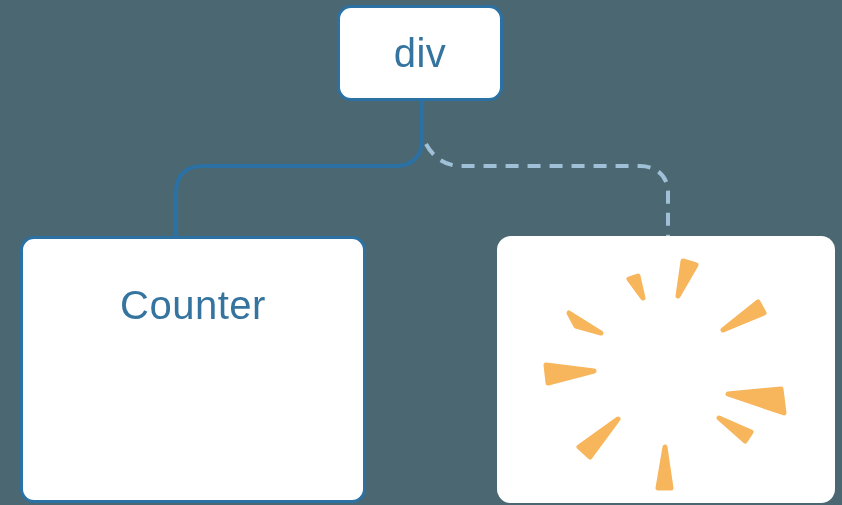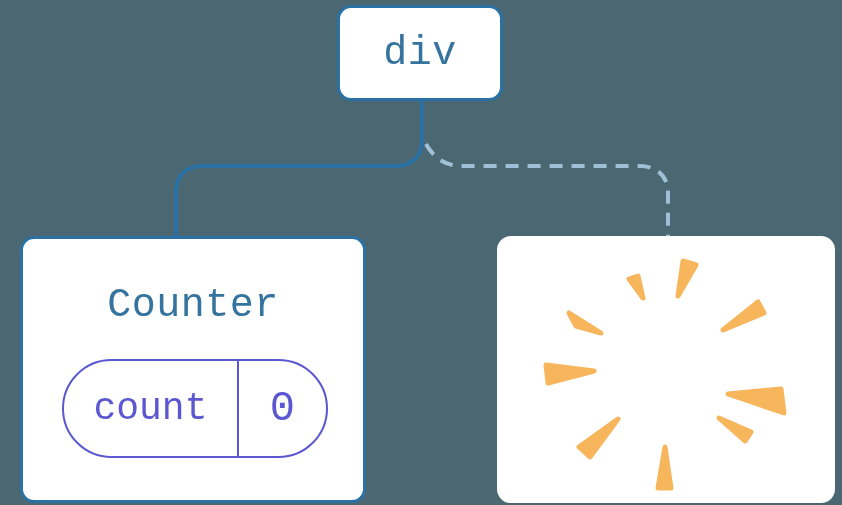--- a/index.html
+++ b/index.html
@@ -12,21 +12,21 @@
     --card-bg: #FFFFFF;
   }
   * { margin: 0; padding: 0; box-sizing: border-box; }
   html, body { background: var(--bg); }
   #canvas {
     position: relative;
     width: 842px;
     height: 505px;
     background: var(--bg);
     overflow: hidden;
-    font-family: Liberation Mono, monospace;
+    font-family: Liberation Sans, sans-serif;
     padding-left: 25px;
   }
   #connector-layer {
     position: absolute;
     left: 0; top: 0;
     width: 842px; height: 505px;
     pointer-events: none;
   }
   .root-node {
     position: absolute;
@@ -110,24 +110,20 @@
     <path d="M422,101 L422,140 C422,156 412,166 396,166 L202,166 C186,166 176,176 176,192 L176,236" fill="none" stroke="var(--node-border)" stroke-width="4"></path>
     <path d="M426,144 C433,157 445,166 461,166 L640,166 C656,166 668,176 668,192 L668,236" fill="none" stroke="var(--dash-line)" stroke-width="4" stroke-dasharray="13 9"></path>
   </svg>
 
   <div class="root-node">
     <span class="label">div</span>
   </div>
 
   <div class="component-card card-counter">
     <div class="card-title">Counter</div>
-    <div class="state-pill">
-      <div class="state-key">count</div>
-      <div class="state-value">0</div>
-    </div>
   </div>
 
   <div class="component-card card-removed">
     <svg class="poof-svg" viewBox="0 0 338 267" xmlns="http://www.w3.org/2000/svg" fill="var(--poof-orange)" stroke="var(--poof-orange)" stroke-width="5" stroke-linejoin="round">
       <polygon points="181,60 186,25 199,29"></polygon>
       <polygon points="146,62 132,43 141,40"></polygon>
       <polygon points="104,97 72,77 79,90"></polygon>
       <polygon points="97,135 49,129 51,147"></polygon>
       <polygon points="226,94 261,66 267,77"></polygon>
       <polygon points="231,158 284,153 287,177"></polygon>

